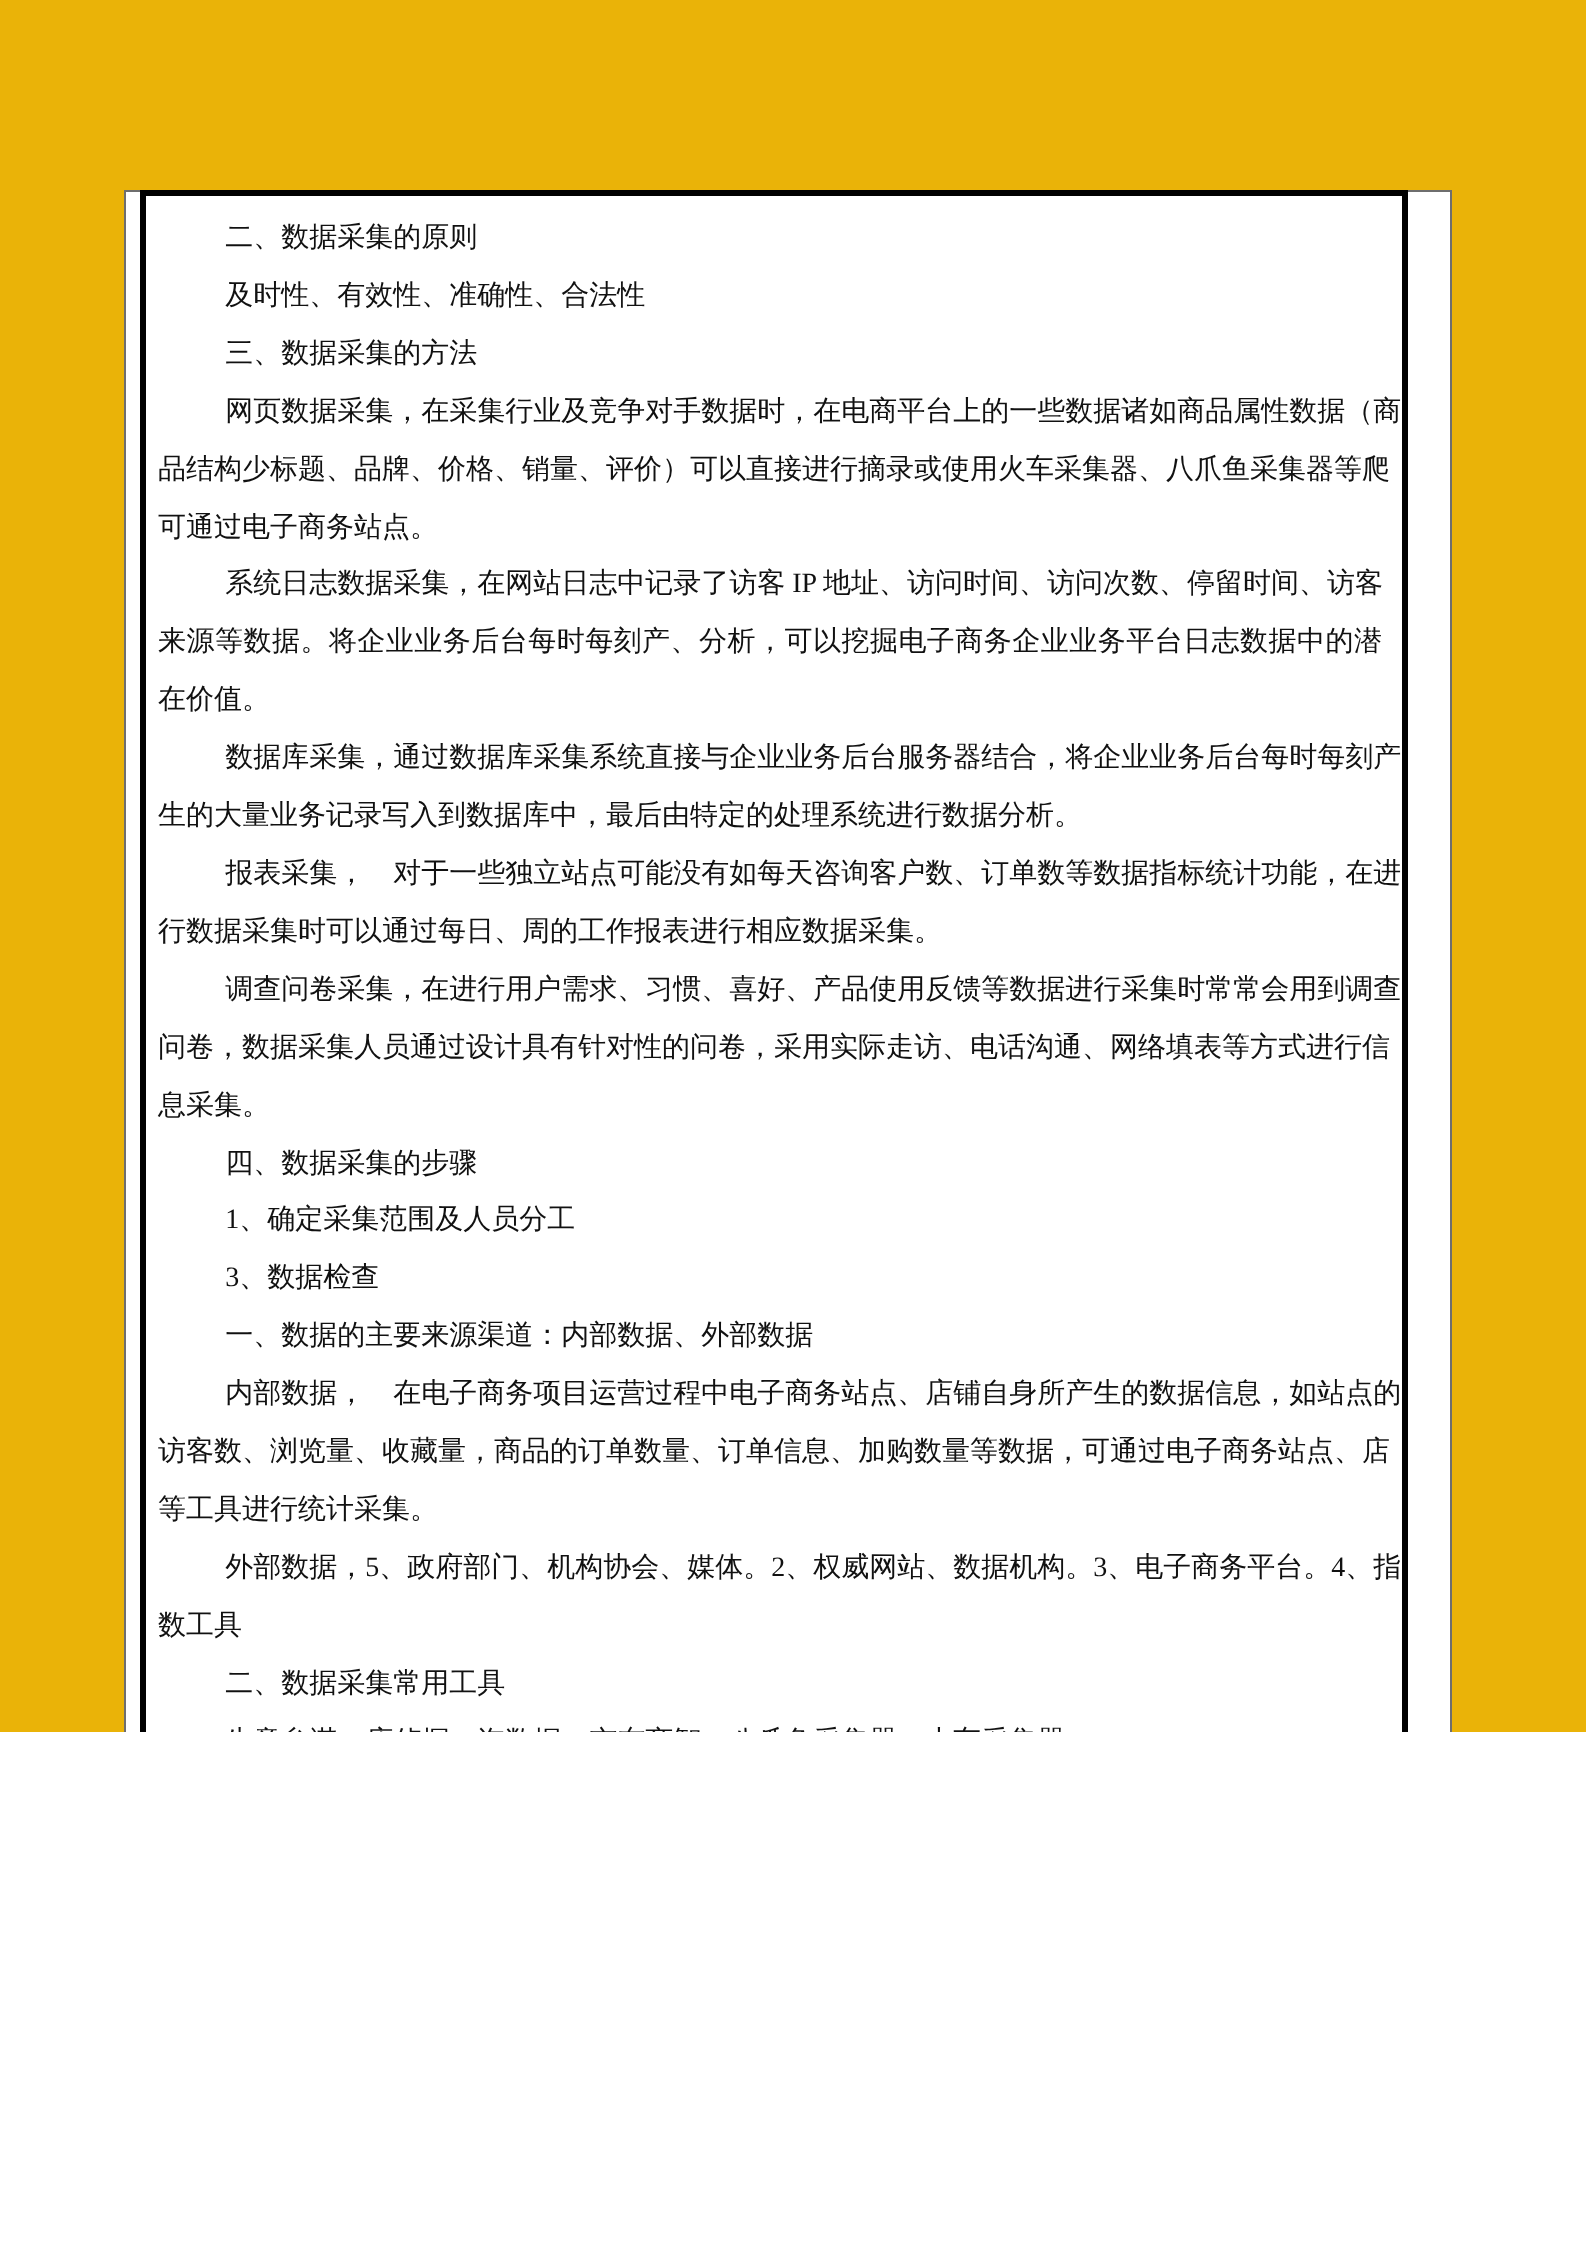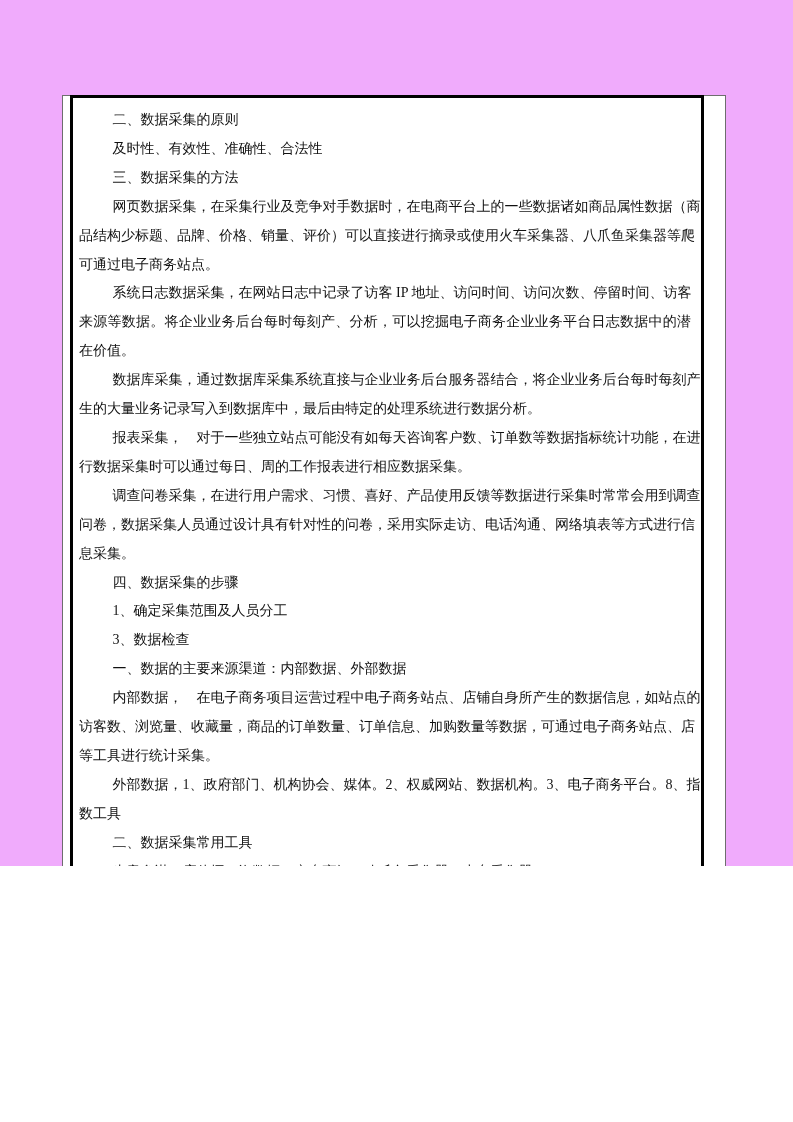--- a/index.html
+++ b/index.html
@@ -4,21 +4,21 @@
 <style>
   html, body {
     margin: 0;
     padding: 0;
     background: #ffffff;
   }
   .page {
     position: relative;
     width: 793px;
     height: 866px;
-    background: #f0abfc;
+    background: #eab308;
     overflow: hidden;
     font-family: "Liberation Serif", "DejaVu Serif", serif;
   }
   
   .outer-frame {
     position: absolute;
     left: 62px;
     top: 95px;
     width: 664px;
     height: 906px;
@@ -77,19 +77,19 @@
         <div class="line indent fill">调查问卷采集，在进行用户需求、习惯、喜好、产品使用反馈等数据进行采集时常常会用到调查</div>
         <div class="line fill">问卷，数据采集人员通过设计具有针对性的问卷，采用实际走访、电话沟通、网络填表等方式进行信</div>
         <div class="line">息采集。</div>
         <div class="line indent">四、数据采集的步骤</div>
         <div class="line indent">1、确定采集范围及人员分工</div>
         <div class="line indent">3、数据检查</div>
         <div class="line indent">一、数据的主要来源渠道：内部数据、外部数据</div>
         <div class="line indent fill">内部数据，　在电子商务项目运营过程中电子商务站点、店铺自身所产生的数据信息，如站点的</div>
         <div class="line fill">访客数、浏览量、收藏量，商品的订单数量、订单信息、加购数量等数据，可通过电子商务站点、店</div>
         <div class="line">等工具进行统计采集。</div>
-        <div class="line indent fill">外部数据，1、政府部门、机构协会、媒体。2、权威网站、数据机构。3、电子商务平台。8、指</div>
+        <div class="line indent fill">外部数据，5、政府部门、机构协会、媒体。2、权威网站、数据机构。3、电子商务平台。4、指</div>
         <div class="line">数工具</div>
         <div class="line indent">二、数据采集常用工具</div>
         <div class="line indent">生意参谋、店侦探、淘数据、京东商智、八爪鱼采集器、火车采集器</div>
       </div>
   </div>
 </div>
 
 </body></html>

